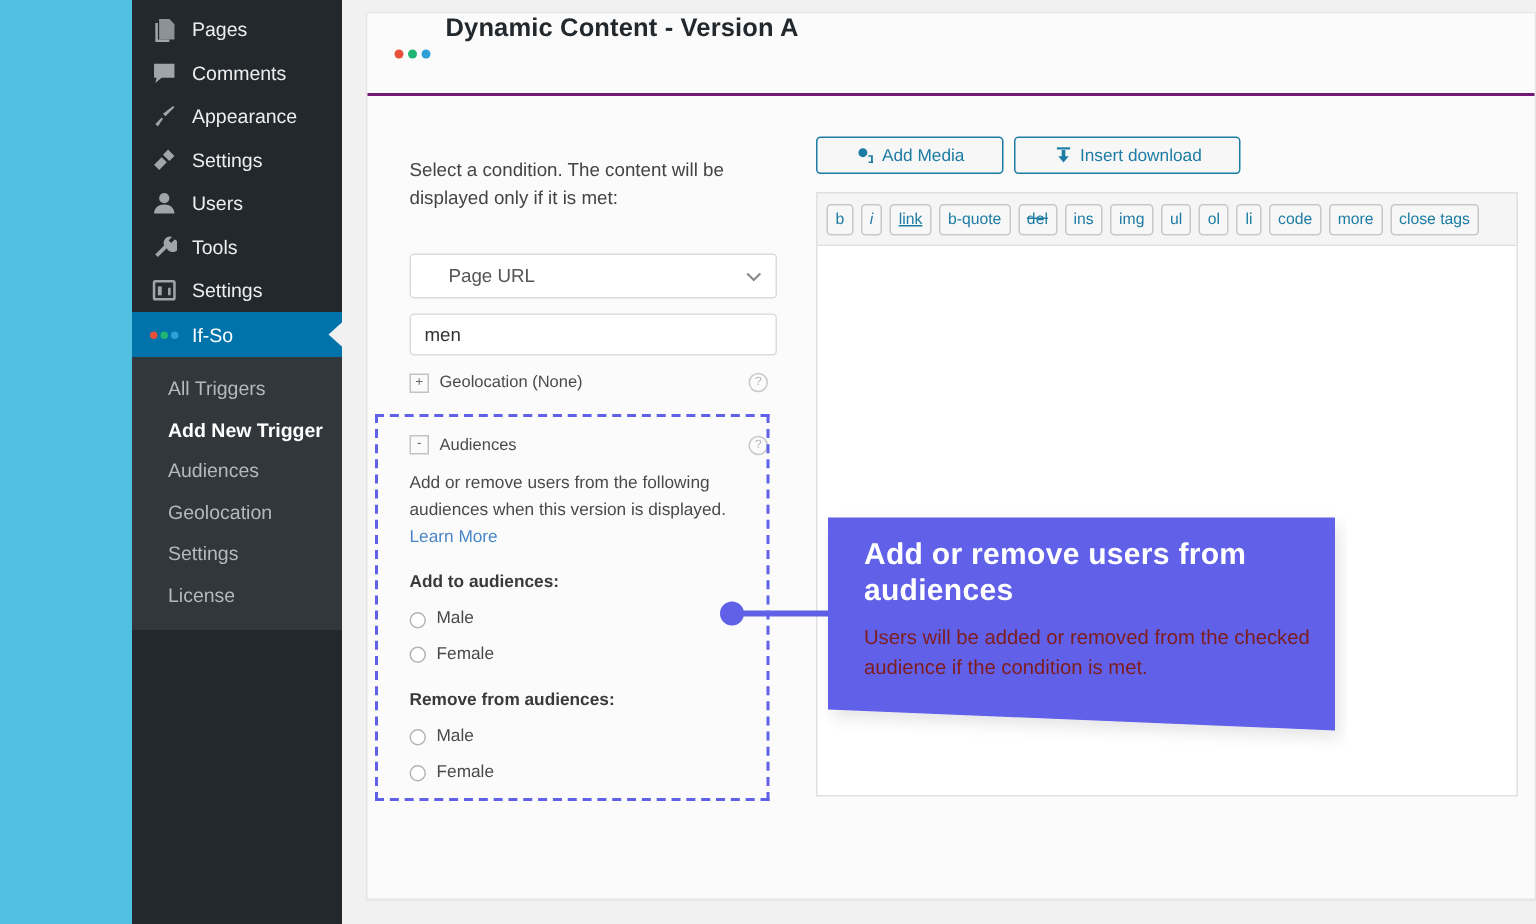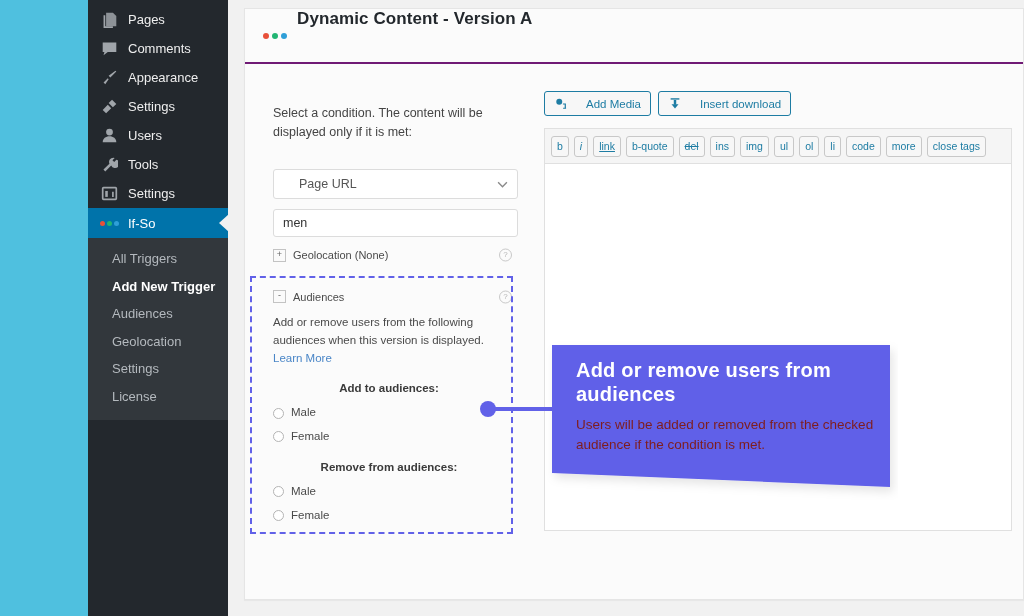--- a/index.html
+++ b/index.html
@@ -245,21 +245,20 @@
     color: #4a4a4a;
     line-height: 1.55;
   }
   .aud-body a { color: #4a86c7; text-decoration: none; }
   .aud-sub-title {
     font-weight: bold;
     font-size: 11.5px;
     color: #3a3a3a;
     margin-top: 13px;
     margin-bottom: 6px;
-    text-align: center;
   }
   .radio-line {
     display: flex;
     align-items: center;
     font-size: 11.5px;
     color: #4a4a4a;
     margin-bottom: 6px;
   }
   .radio-dot {
     width: 9px; height: 9px;
@@ -282,23 +281,23 @@
   .editor-col {
     position: absolute;
     left: 299px;
     top: 82px;
     width: 468px;
   }
   .media-buttons { display: flex; gap: 7px; margin-bottom: 12px; }
   .btn-media {
     display: inline-flex;
     align-items: center;
-    gap: 18px;
+    gap: 4px;
     height: 25px;
-    padding: 0 9px;
+    padding: 0 25px;
     border: 1px solid #1d7ca3;
     border-radius: 3px;
     background: #f7f7f7;
     color: #1d7ca3;
     font-size: 11.5px;
     box-sizing: border-box;
   }
   .btn-media .bi { display:flex; align-items:center; }
 
   .qt-toolbar {

